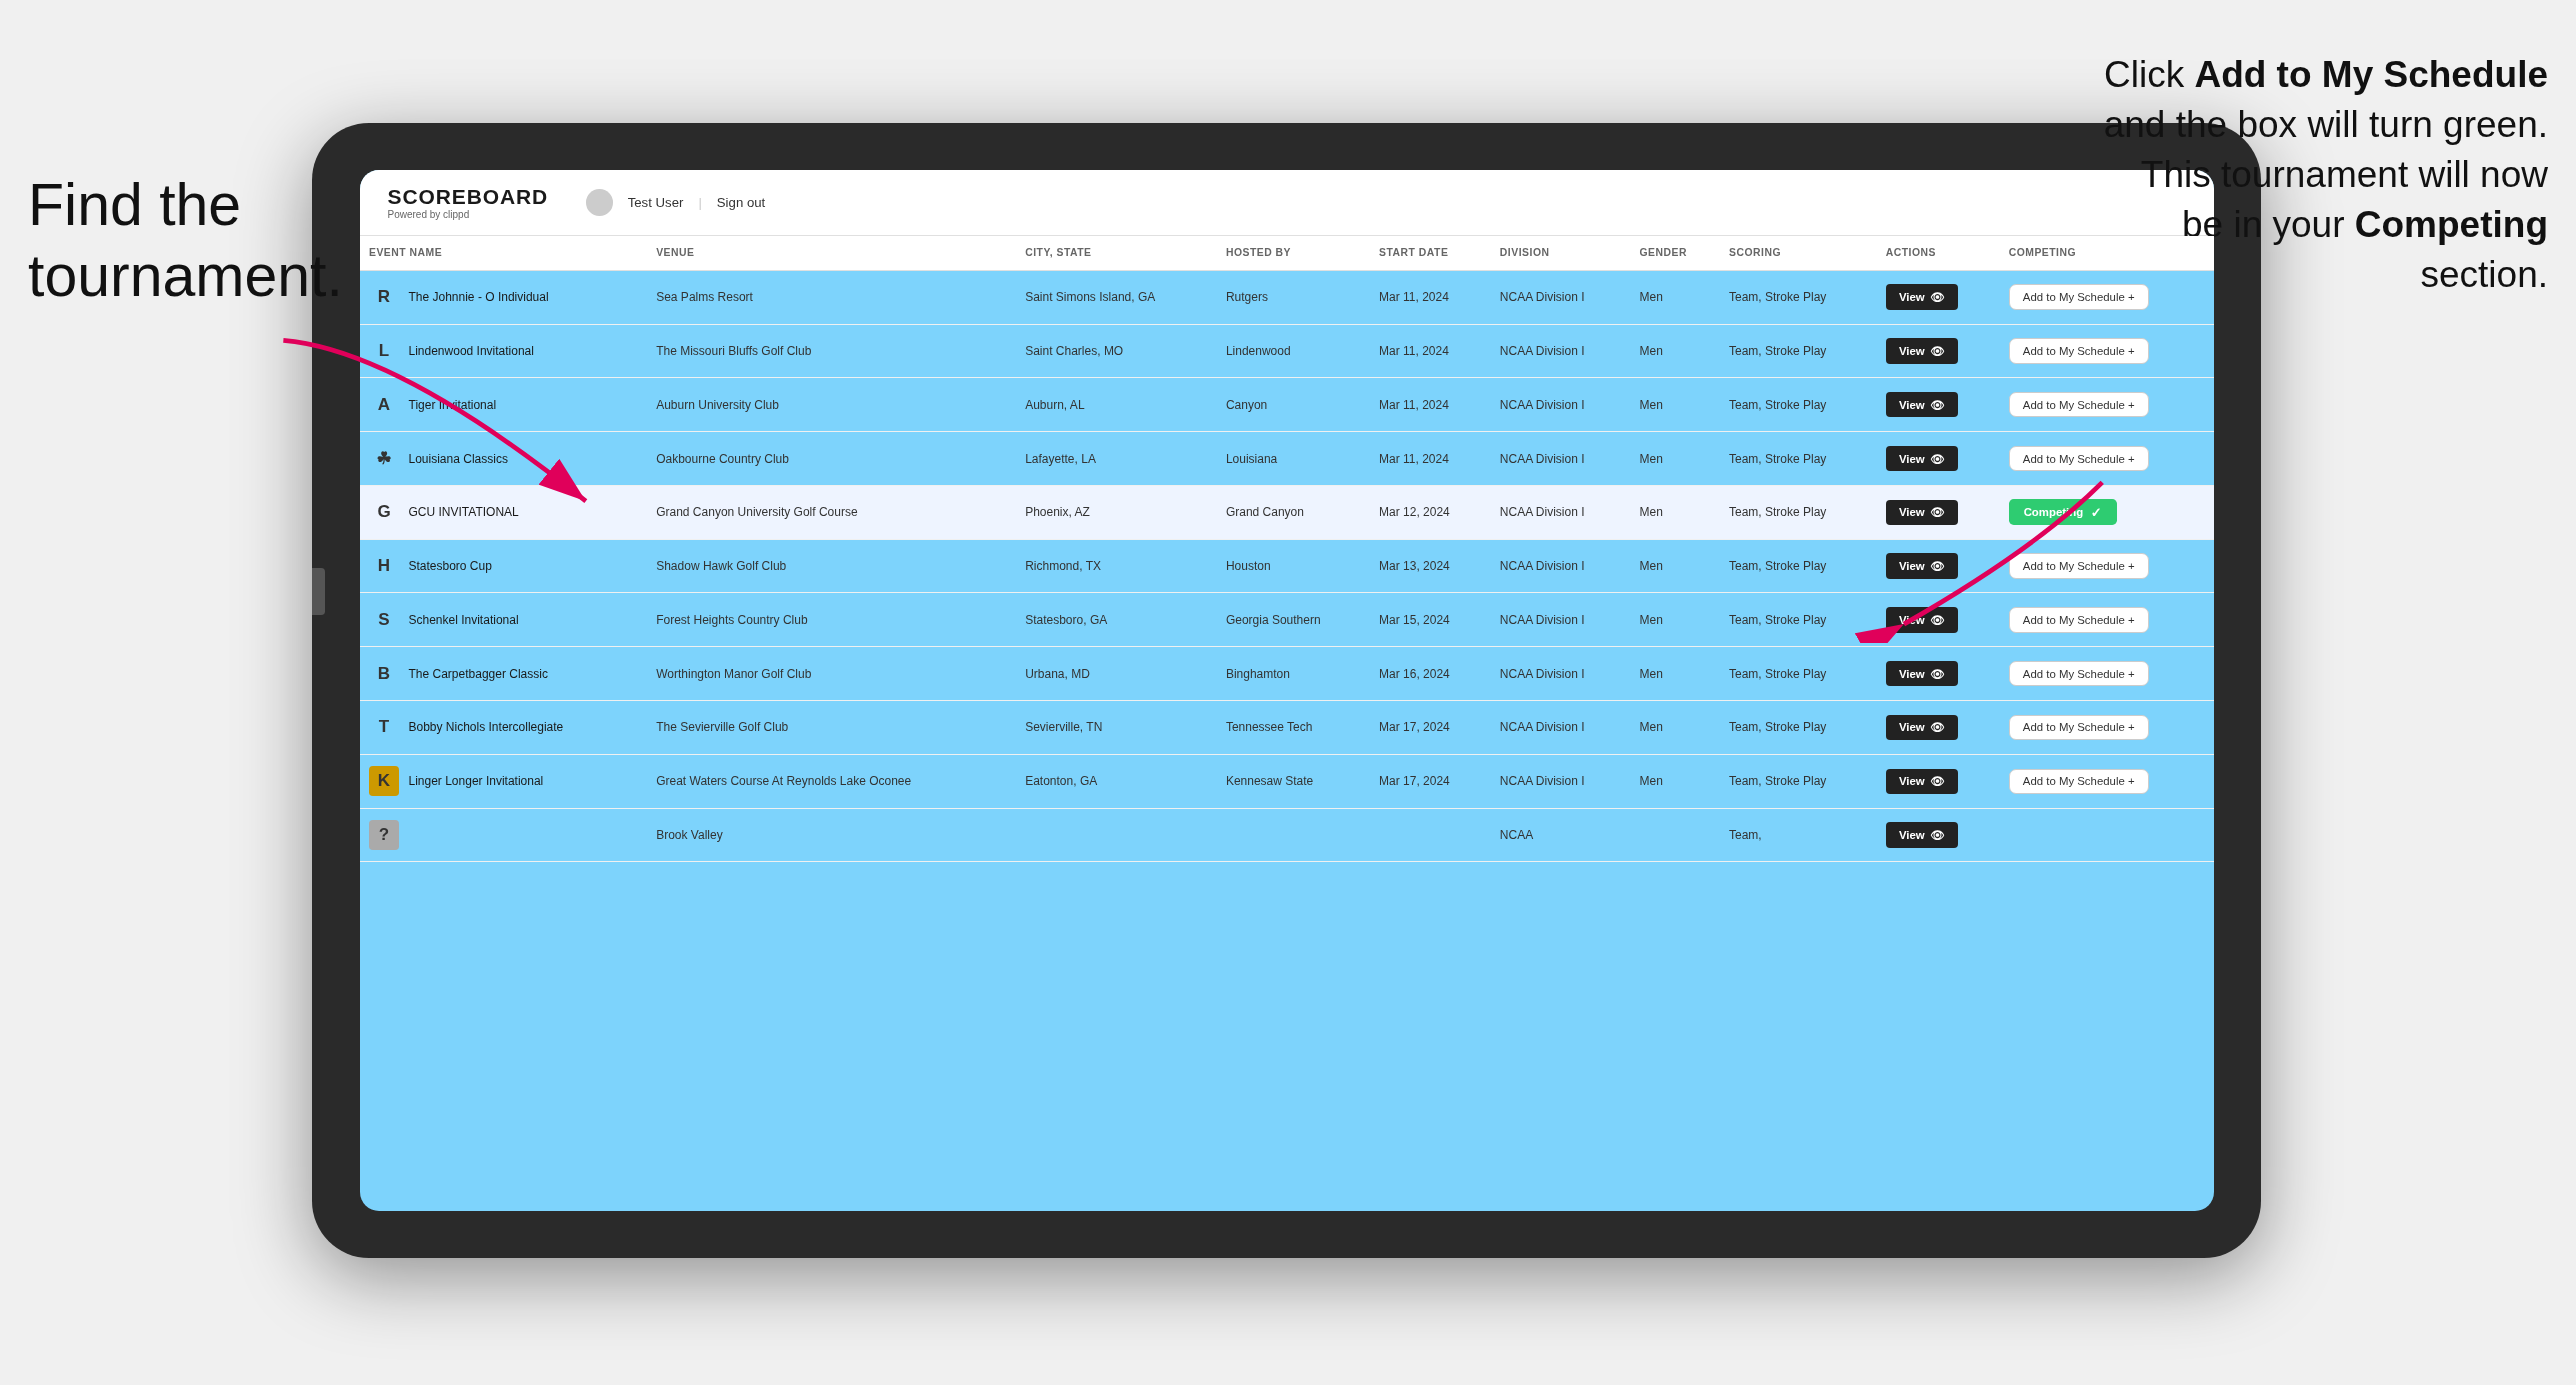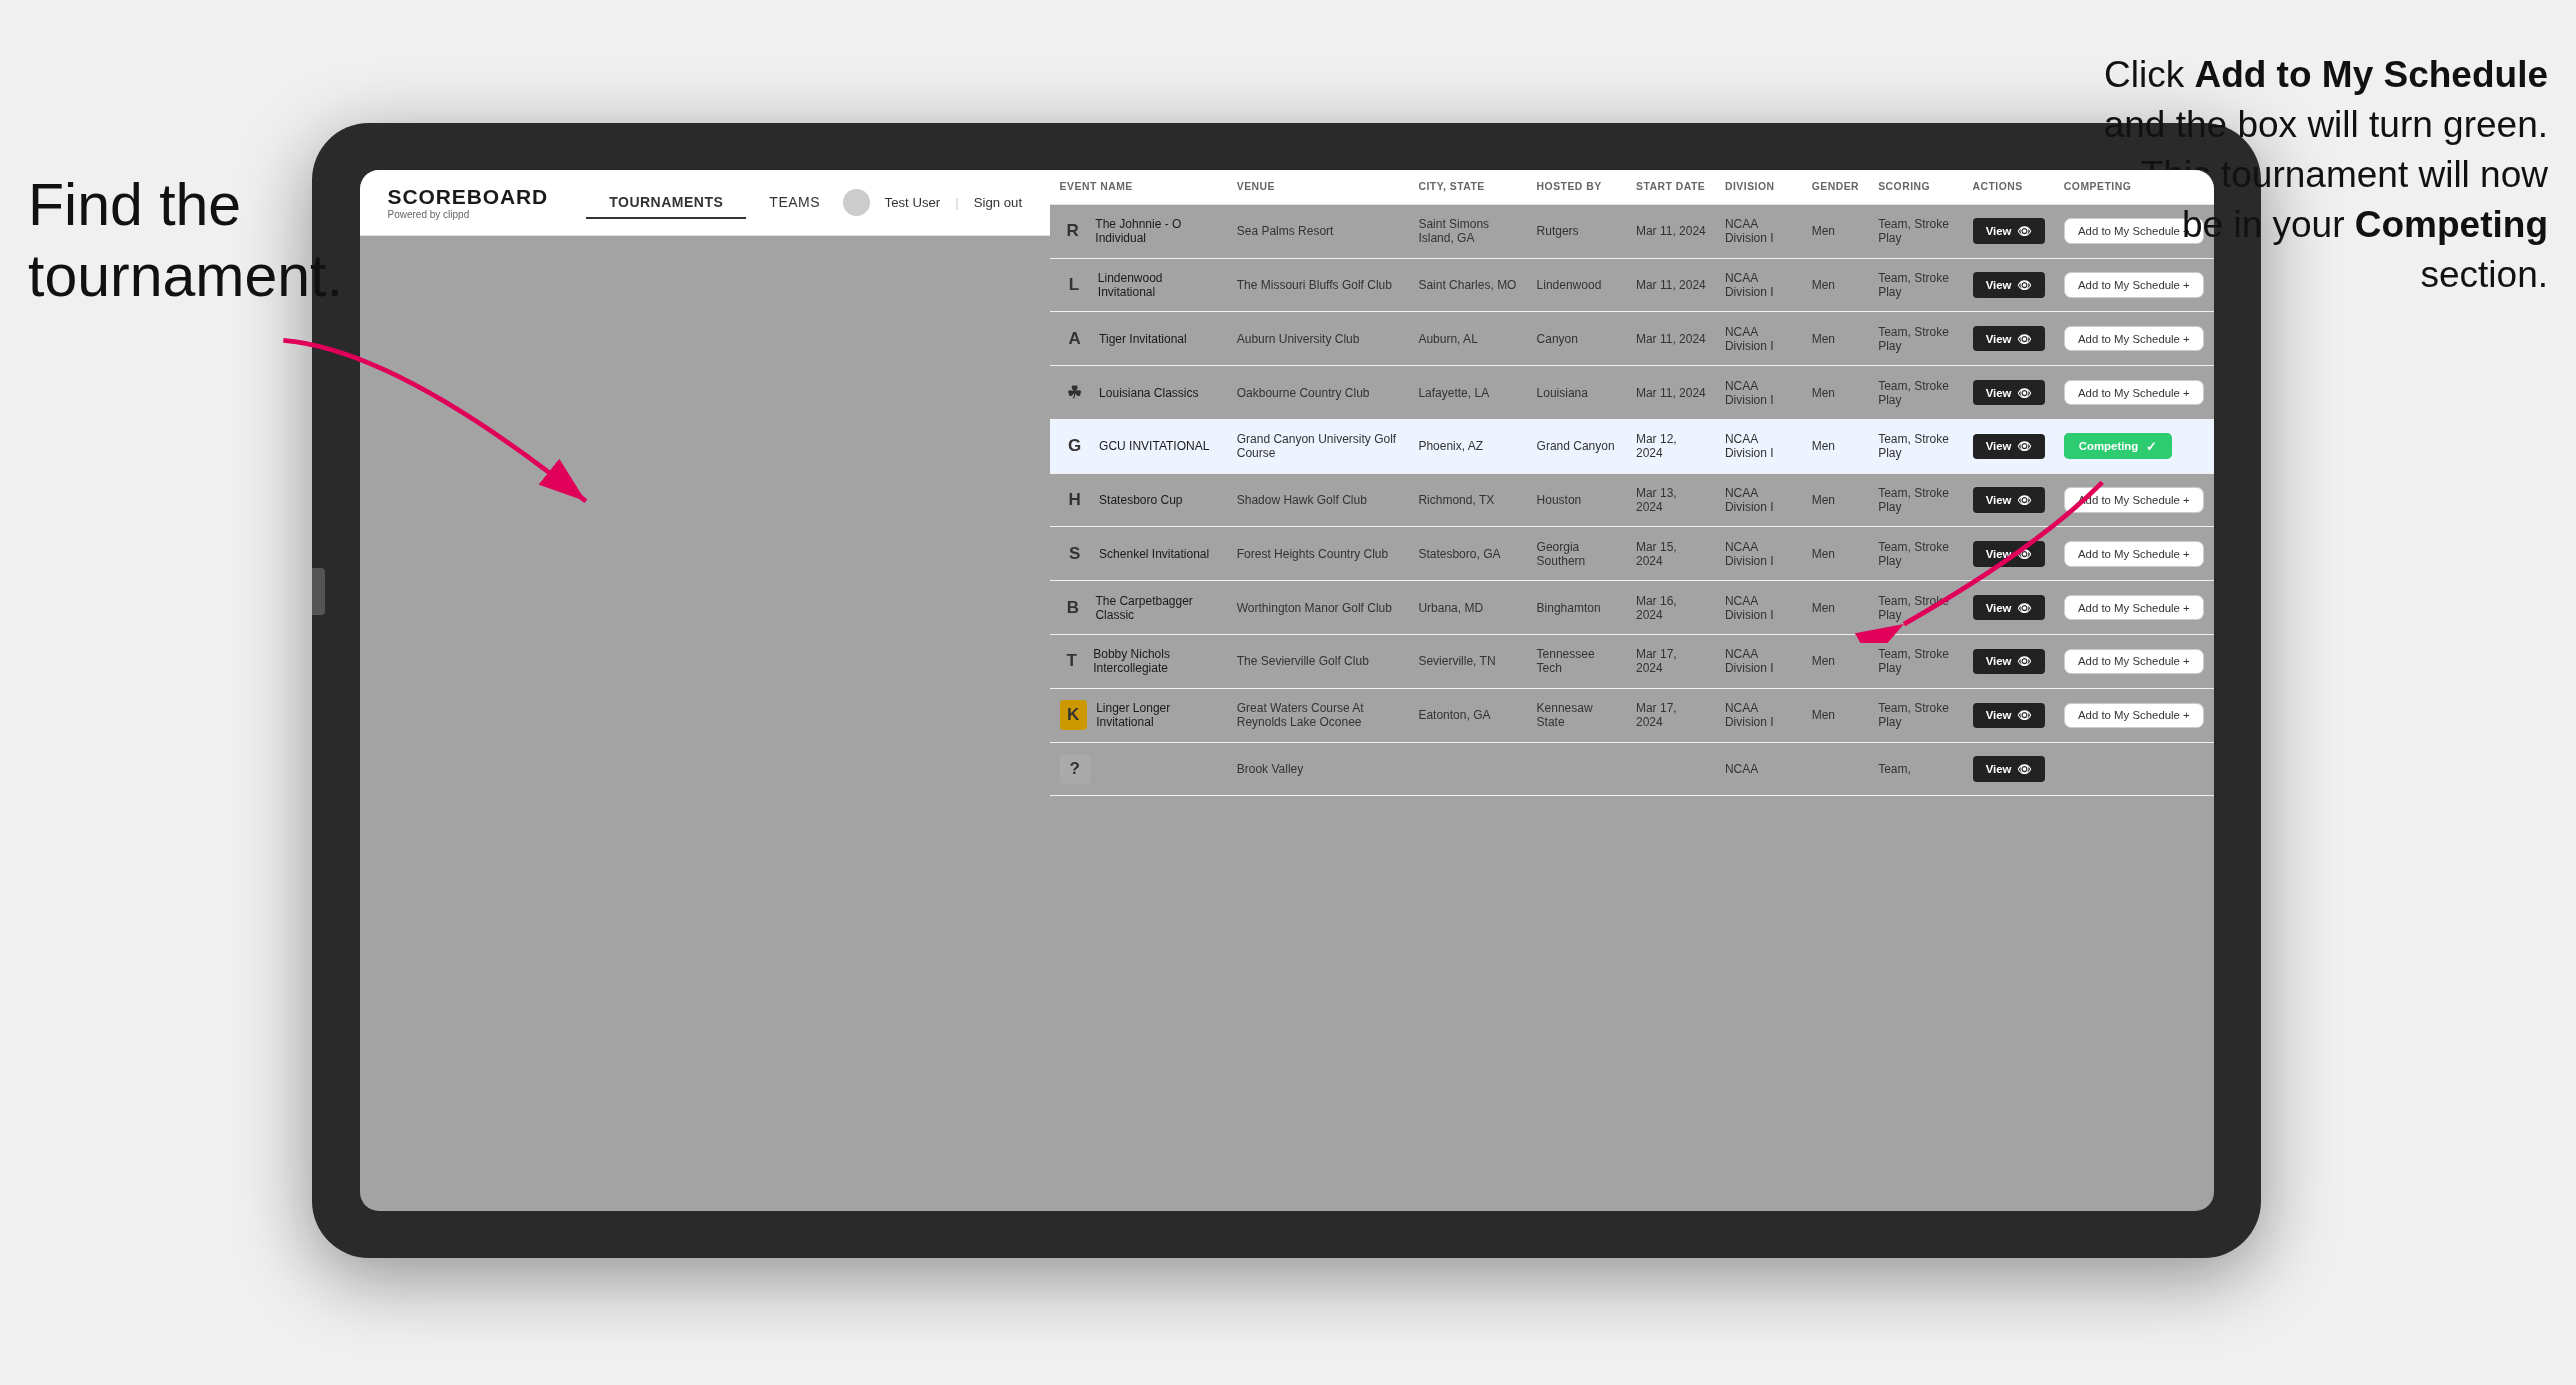--- a/index.html
+++ b/index.html
@@ -59,25 +59,25 @@
       border-radius: 57px;
       box-shadow: 0 19px 76px rgba(0,0,0,0.4);
       display: flex;
       align-items: center;
       justify-content: center;
     }
 
     .tablet-screen {
       width: 1854px;
       height: 1041px;
-      background: #a3a3a3;
+      background: #7dd3fc;
       border-radius: 19px;
       overflow: hidden;
       display: flex;
-      flex-direction: row;
+      flex-direction: column;
     }
 
     
     .navbar {
       display: flex;
       align-items: center;
       padding: 0 28px;
       height: 66px;
       background: #fff;
       border-bottom: 0.9px solid #e0e0e0;
@@ -290,24 +290,20 @@
 </head>
 <body>
 
 <div class="tablet">
   <div class="tablet-screen">
 
     <nav class="navbar">
       <div class="logo-area">
         <span class="logo-text">SCOREBOARD</span>
         <span class="logo-sub">Powered by clippd</span>
-      </div>
-      <div class="nav-tabs">
-        <div class="nav-tab active">TOURNAMENTS</div>
-        <div class="nav-tab">TEAMS</div>
       </div>
       <div class="nav-right">
         <div class="nav-avatar"></div>
         <span>Test User</span>
         <span class="nav-divider">|</span>
         <span style="cursor:pointer;">Sign out</span>
       </div>
     </nav>
 
     <div class="table-container">

